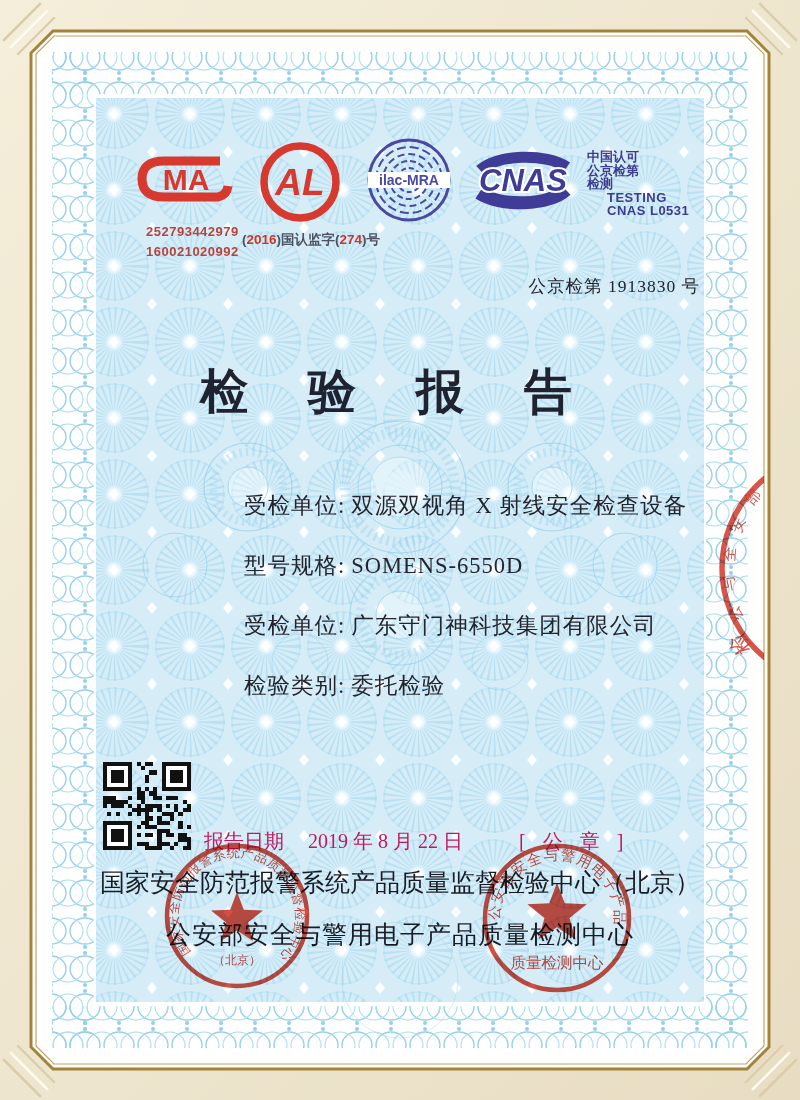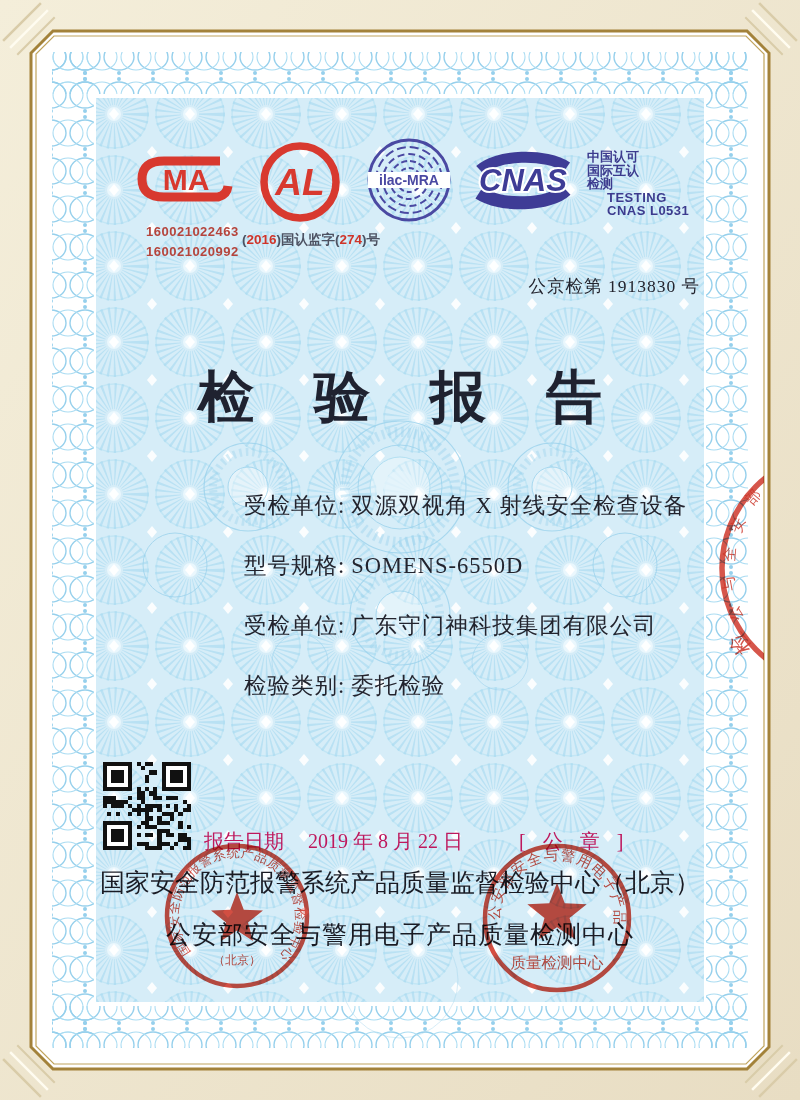--- a/index.html
+++ b/index.html
@@ -11,21 +11,21 @@
   .abs{position:absolute;}
   svg{display:block;}
   .bg{position:absolute;left:0;top:0;}
   .regnums{left:146px;top:222px;font-family:"Liberation Sans","DejaVu Sans",sans-serif;
     font-weight:bold;font-size:13px;line-height:20px;color:#b5443c;letter-spacing:.5px;}
   .approval{left:242px;top:231px;font-family:"Liberation Sans","DejaVu Sans",sans-serif;
     font-weight:bold;font-size:13.5px;color:#4d5262;}
   .approval .red{color:#cf3429;}
   .reportno{left:94px;top:264px;width:606px;text-align:right;font-size:17.5px;
     color:#23242e;letter-spacing:1px;margin-top:10px;}
-  .title{left:94px;top:360px;width:612px;text-align:center;font-size:56px;font-weight:600;
+  .title{left:80px;top:360px;width:612px;text-align:center;font-size:48px;font-weight:600;
     color:#1f2230;letter-spacing:60px;text-indent:60px;white-space:nowrap;}
   .frow{left:244px;font-size:22.5px;color:#23242e;white-space:nowrap;letter-spacing:1px;}
   .frow .val{margin-left:6px;}
   .daterow{left:204px;top:796px;font-size:20px;color:#be185d;white-space:nowrap;margin-top:32px;}
   .daterow .dval{margin-left:24px;}
   .daterow .dseal{margin-left:56px;letter-spacing:6px;}
   .org{left:0;width:800px;text-align:center;color:#191b24;font-weight:400;white-space:nowrap;}
   .org1{top:866px;font-size:25px;}
   .org2{top:918px;font-size:25px;letter-spacing:1px;}
   .acc{left:587px;top:150px;font-family:"Liberation Sans","DejaVu Sans",sans-serif;
@@ -140,28 +140,28 @@
 
   <svg class="abs" style="left:464px;top:144px" width="118" height="72" viewBox="0 0 118 72">
     <path d="M16,26 A50,22 0 0 1 103,23" fill="none" stroke="#3e3c96" stroke-width="11"></path>
     <path d="M102,46 A50,22 0 0 1 15,49" fill="none" stroke="#3e3c96" stroke-width="13"></path>
     <rect x="8" y="26" width="102" height="20" fill="rgba(255,255,255,0.0)"></rect>
     <text x="59" y="47" text-anchor="middle" font-family="Liberation Sans,DejaVu Sans,sans-serif" font-weight="bold" font-style="italic" font-size="31" fill="#3e3c96" stroke="#ffffff" stroke-width="4" paint-order="stroke">CNAS</text>
   </svg>
 
   <div class="abs acc">
     <div>中国认可</div>
-    <div>国际互认</div>
+    <div>公京检第</div>
     <div>检测</div>
     <div class="en">TESTING</div>
     <div class="en">CNAS L0531</div>
   </div>
 
   <div class="abs regnums">
-    <div>160021022463</div>
+    <div>252793442979</div>
     <div>160021020992</div>
   </div>
 
   <div class="abs approval"><span>(</span><span class="red">2016</span><span>)国认监字(</span><span class="red">274</span><span>)号</span></div>
 
   <div class="abs reportno">公京检第 1913830 号</div>
 
   <div class="abs title">检验报告</div>
 
   <div class="abs frow" style="top:490px">

